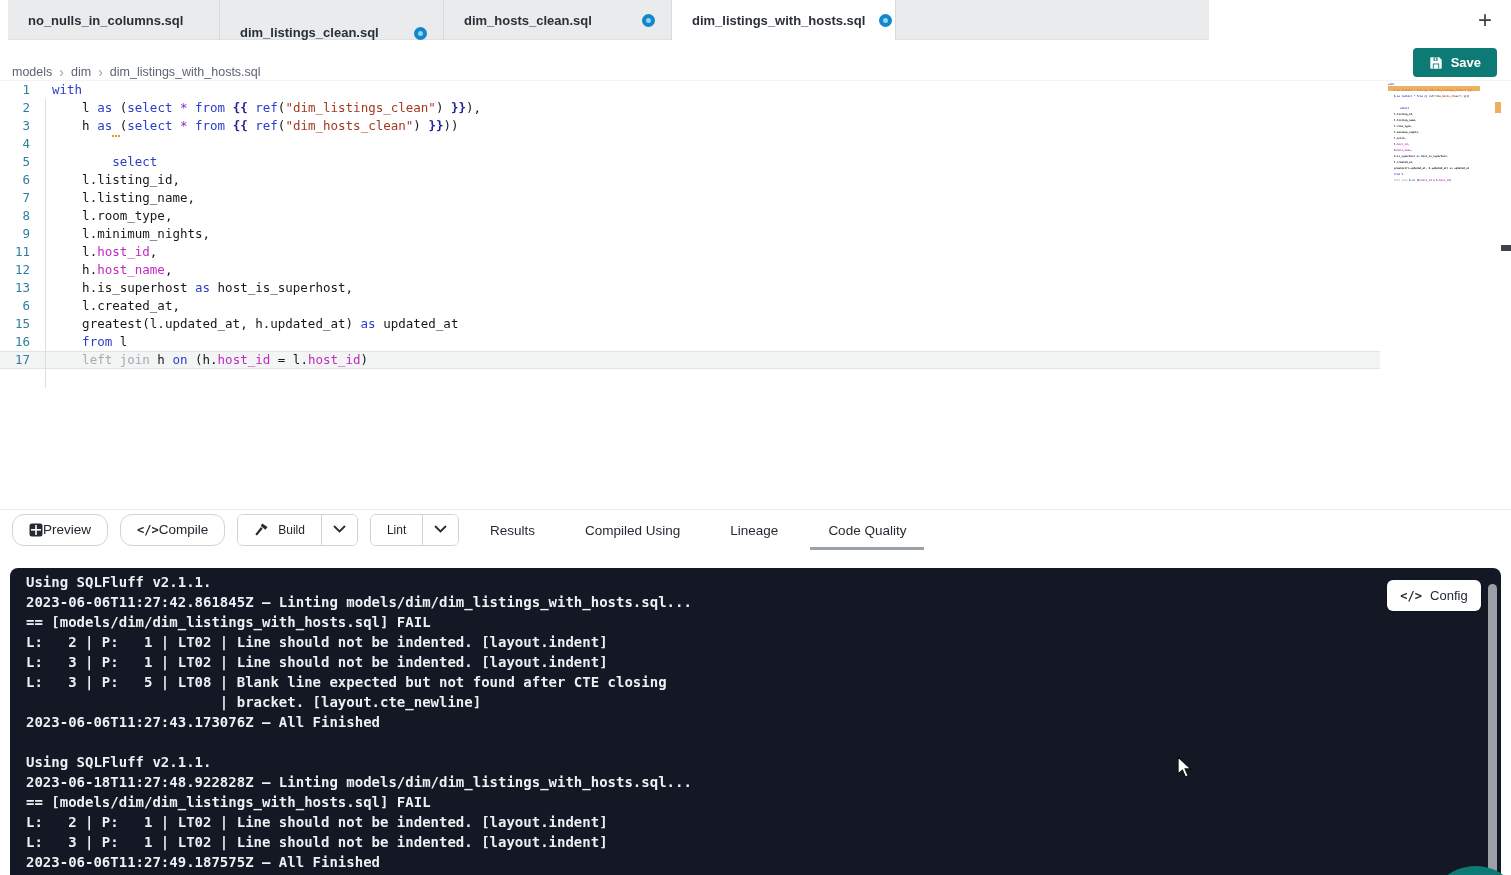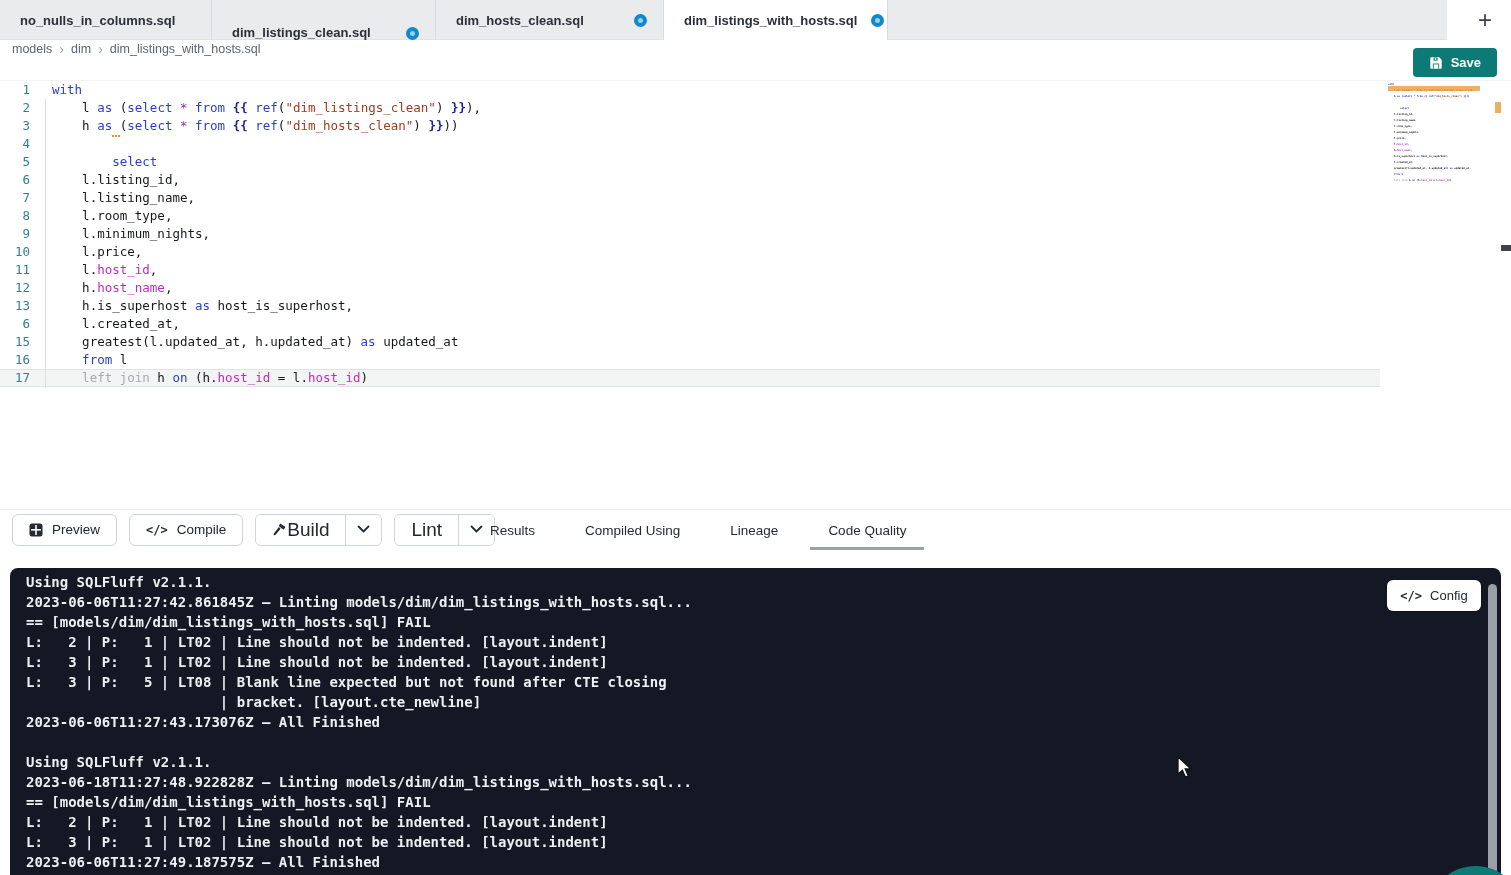--- a/index.html
+++ b/index.html
@@ -1,35 +1,35 @@
 <!DOCTYPE html>
 <html><head>
 <meta charset="utf-8">
 <style>
   * { margin:0; padding:0; box-sizing:border-box; }
   html,body { background:#fff; }
   .app { position:relative; width:1511px; height:875px; overflow:hidden;
          font-family:"Liberation Sans", sans-serif; background:#fff; }
 
   
-  .tabbar { position:absolute; left:0; top:0; width:1447px; height:40px;
+  .tabbar { position:absolute; left:8px; top:0; width:1201px; height:40px;
             background:#e9ebed; border-bottom:1px solid #dfe2e5; display:flex; }
   .tab { height:40px; display:flex; align-items:center; justify-content:space-between;
          padding:0 16px 0 20px; border-right:1px solid #d8dbde; font-size:13px;
          font-weight:600; color:#2a2f38; cursor:pointer; }
   .tab.active { background:#fff; }
   .tab .dot { width:13px; height:13px; border-radius:50%; background:#8fd5ef;
               border:4px solid #1287c9; margin-left:14px; flex:0 0 auto; }
   .newtab { position:absolute; right:8px; top:2px; width:36px; height:36px; border:none;
             background:transparent; font-size:24px; font-weight:300; color:#3a4049;
             cursor:pointer; line-height:36px; }
 
   
   .header { position:absolute; left:0; top:41px; width:1511px; height:40px; background:#fff;
-            display:flex; align-items:flex-start; border-bottom:1px solid #f2f3f4; }
+            display:flex; align-items:flex-end; border-bottom:1px solid #f2f3f4; }
   .breadcrumb { display:flex; align-items:center; margin-left:12px; font-size:12.5px;
                 color:#5c6572; }
   .breadcrumb .sep { margin:0 7px; color:#9aa2ad; font-size:14px; }
   .savebtn { position:absolute; right:14px; top:7px; height:29px; padding:0 16px;
              background:#0d7a75; color:#fff; border:none; border-radius:4px; font-size:13px;
              font-weight:700; display:flex; align-items:center; gap:8px; cursor:pointer;
              font-family:"Liberation Sans", sans-serif; }
 
   
   .editor { position:absolute; left:0; top:81px; width:1511px; height:428px; background:#fff; }
@@ -53,27 +53,27 @@
   .mrow .lcode{ padding:0; }
   .m-warn { position:absolute; left:0; top:4px; width:100%; height:5px;
             background:rgba(232,151,46,.75); }
   .ruler-warn { position:absolute; left:1495px; top:21px; width:6px; height:11px; background:#ebaf5e; }
   .ruler-dash { position:absolute; left:1501px; top:164px; width:10px; height:6px; background:#3f4246; }
 
   
   .toolbar { position:absolute; left:0; top:509px; width:1511px; height:40px; background:#fff;
              border-top:1px solid #ececee; display:flex; align-items:center; }
   .btn { height:32px; margin-left:12px; background:#fff; border:1px solid #cfd4da;
-         border-radius:6px; display:flex; align-items:center; padding:0 16px; gap:9px;
+         border-radius:12px; display:flex; align-items:center; padding:0 16px; 
          font-size:13.5px; color:#22272f; font-weight:500; cursor:pointer;
          font-family:"Liberation Sans", sans-serif; }
   .splitbtn { height:32px; margin-left:12px; border:1px solid #cfd4da; border-radius:6px;
               display:flex; align-items:stretch; background:#fff; overflow:hidden; }
-  .splitbtn .main { display:flex; align-items:center; padding:0 16px;
-                    font-size:19px; color:#22272f; font-weight:500; cursor:pointer;
+  .splitbtn .main { display:flex; align-items:center; gap:9px; padding:0 16px;
+                    font-size:12px; color:#22272f; font-weight:500; cursor:pointer;
                     background:#fff; border:none; font-family:"Liberation Sans", sans-serif; }
   .splitbtn .chev { display:flex; align-items:center; padding:0 11px;
                     border-left:1px solid #cfd4da; cursor:pointer; background:#fff; border-top:none;
                     border-right:none; border-bottom:none; }
   .codeicon { font-family:"DejaVu Sans Mono", monospace; font-size:12px; font-weight:700; color:#262b33; }
   .ptabs { position:absolute; left:482px; top:0; height:40px; display:flex; gap:34px; }
   .ptab { position:relative; height:40px; display:flex; align-items:center; padding:0 8px;
           font-size:13.5px; color:#252b33; cursor:pointer; }
   .ptab.active { font-weight:500; }
   .ptab.active::after { content:""; position:absolute; left:-10px; right:-10px; bottom:0;
@@ -144,21 +144,20 @@
     <div class="coderows" id="coderows">
         <div class="row"><span class="lnum">1</span><span class="lcode"><span class="tok-k">with</span></span></div>
         <div class="row"><span class="lnum">2</span><span class="lcode"><span class="tok-p">    l </span><span class="tok-k">as</span><span class="tok-p"> (</span><span class="tok-k">select</span><span class="tok-p"> </span><span class="tok-o">*</span><span class="tok-p"> </span><span class="tok-k">from</span><span class="tok-p"> </span><span class="tok-b">{{</span><span class="tok-p"> </span><span class="tok-k">ref</span><span class="tok-p">(</span><span class="tok-s">"dim_listings_clean"</span><span class="tok-p">) </span><span class="tok-b">}}</span><span class="tok-p">),</span></span></div>
         <div class="row"><span class="lnum">3</span><span class="lcode"><span class="tok-p">    h </span><span class="tok-k">as</span><span class="tok-sq"> </span><span class="tok-p">(</span><span class="tok-k">select</span><span class="tok-p"> </span><span class="tok-o">*</span><span class="tok-p"> </span><span class="tok-k">from</span><span class="tok-p"> </span><span class="tok-b">{{</span><span class="tok-p"> </span><span class="tok-k">ref</span><span class="tok-p">(</span><span class="tok-s">"dim_hosts_clean"</span><span class="tok-p">) </span><span class="tok-b">}}</span><span class="tok-p">))</span></span></div>
         <div class="row"><span class="lnum">4</span><span class="lcode"></span></div>
         <div class="row"><span class="lnum">5</span><span class="lcode"><span class="tok-p">        </span><span class="tok-k">select</span></span></div>
         <div class="row"><span class="lnum">6</span><span class="lcode"><span class="tok-p">    l.listing_id,</span></span></div>
         <div class="row"><span class="lnum">7</span><span class="lcode"><span class="tok-p">    l.listing_name,</span></span></div>
         <div class="row"><span class="lnum">8</span><span class="lcode"><span class="tok-p">    l.room_type,</span></span></div>
         <div class="row"><span class="lnum">9</span><span class="lcode"><span class="tok-p">    l.minimum_nights,</span></span></div>
-        <div class="row"><span class="lnum">10</span><span class="lcode"><span class="tok-p">    l.price,</span></span></div>
         <div class="row"><span class="lnum">11</span><span class="lcode"><span class="tok-p">    l.</span><span class="tok-m">host_id</span><span class="tok-p">,</span></span></div>
         <div class="row"><span class="lnum">12</span><span class="lcode"><span class="tok-p">    h.</span><span class="tok-m">host_name</span><span class="tok-p">,</span></span></div>
         <div class="row"><span class="lnum">13</span><span class="lcode"><span class="tok-p">    h.is_superhost </span><span class="tok-k">as</span><span class="tok-p"> host_is_superhost,</span></span></div>
         <div class="row"><span class="lnum">6</span><span class="lcode"><span class="tok-p">    l.created_at,</span></span></div>
         <div class="row"><span class="lnum">15</span><span class="lcode"><span class="tok-p">    greatest(l.updated_at, h.updated_at) </span><span class="tok-k">as</span><span class="tok-p"> updated_at</span></span></div>
         <div class="row"><span class="lnum">16</span><span class="lcode"><span class="tok-p">    </span><span class="tok-k">from</span><span class="tok-p"> l</span></span></div>
         <div class="row active"><span class="lnum">17</span><span class="lcode"><span class="tok-p">    </span><span class="tok-g">left join</span><span class="tok-p"> h </span><span class="tok-k">on</span><span class="tok-p"> (h.</span><span class="tok-m">host_id</span><span class="tok-p"> = l.</span><span class="tok-m">host_id</span><span class="tok-p">)</span></span></div>
       </div>
     <div class="guide"></div>
     <div class="minimap" id="minimap">

